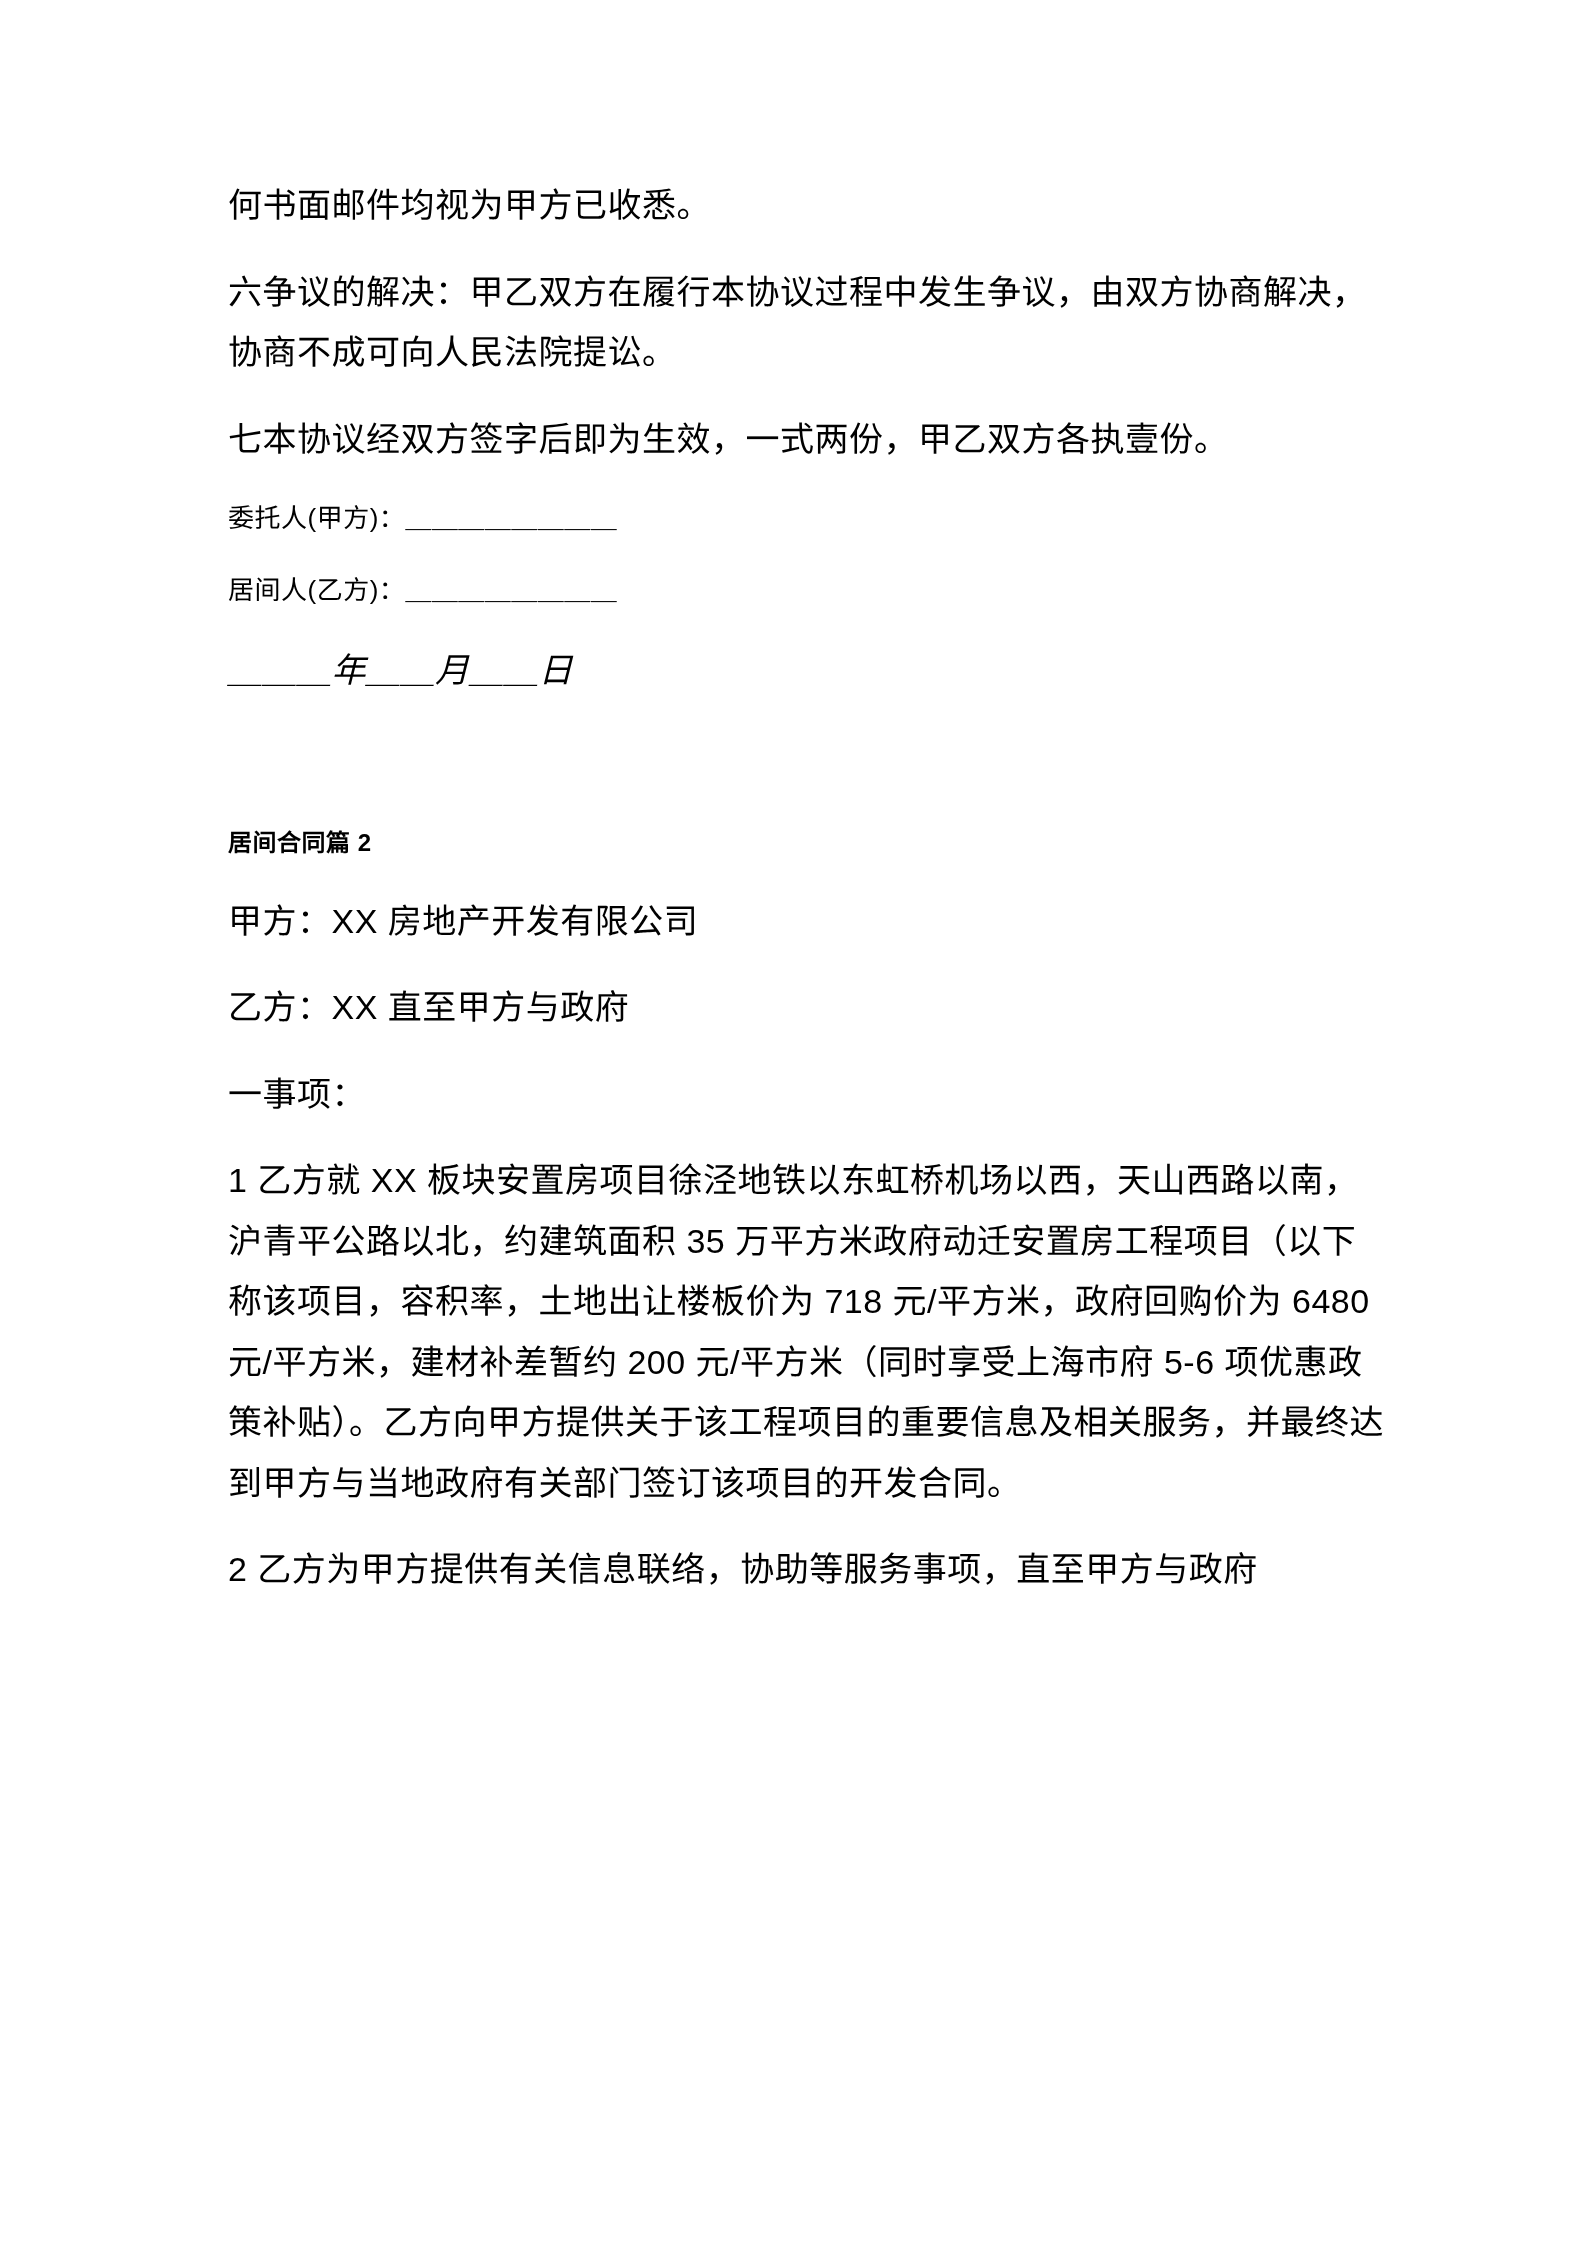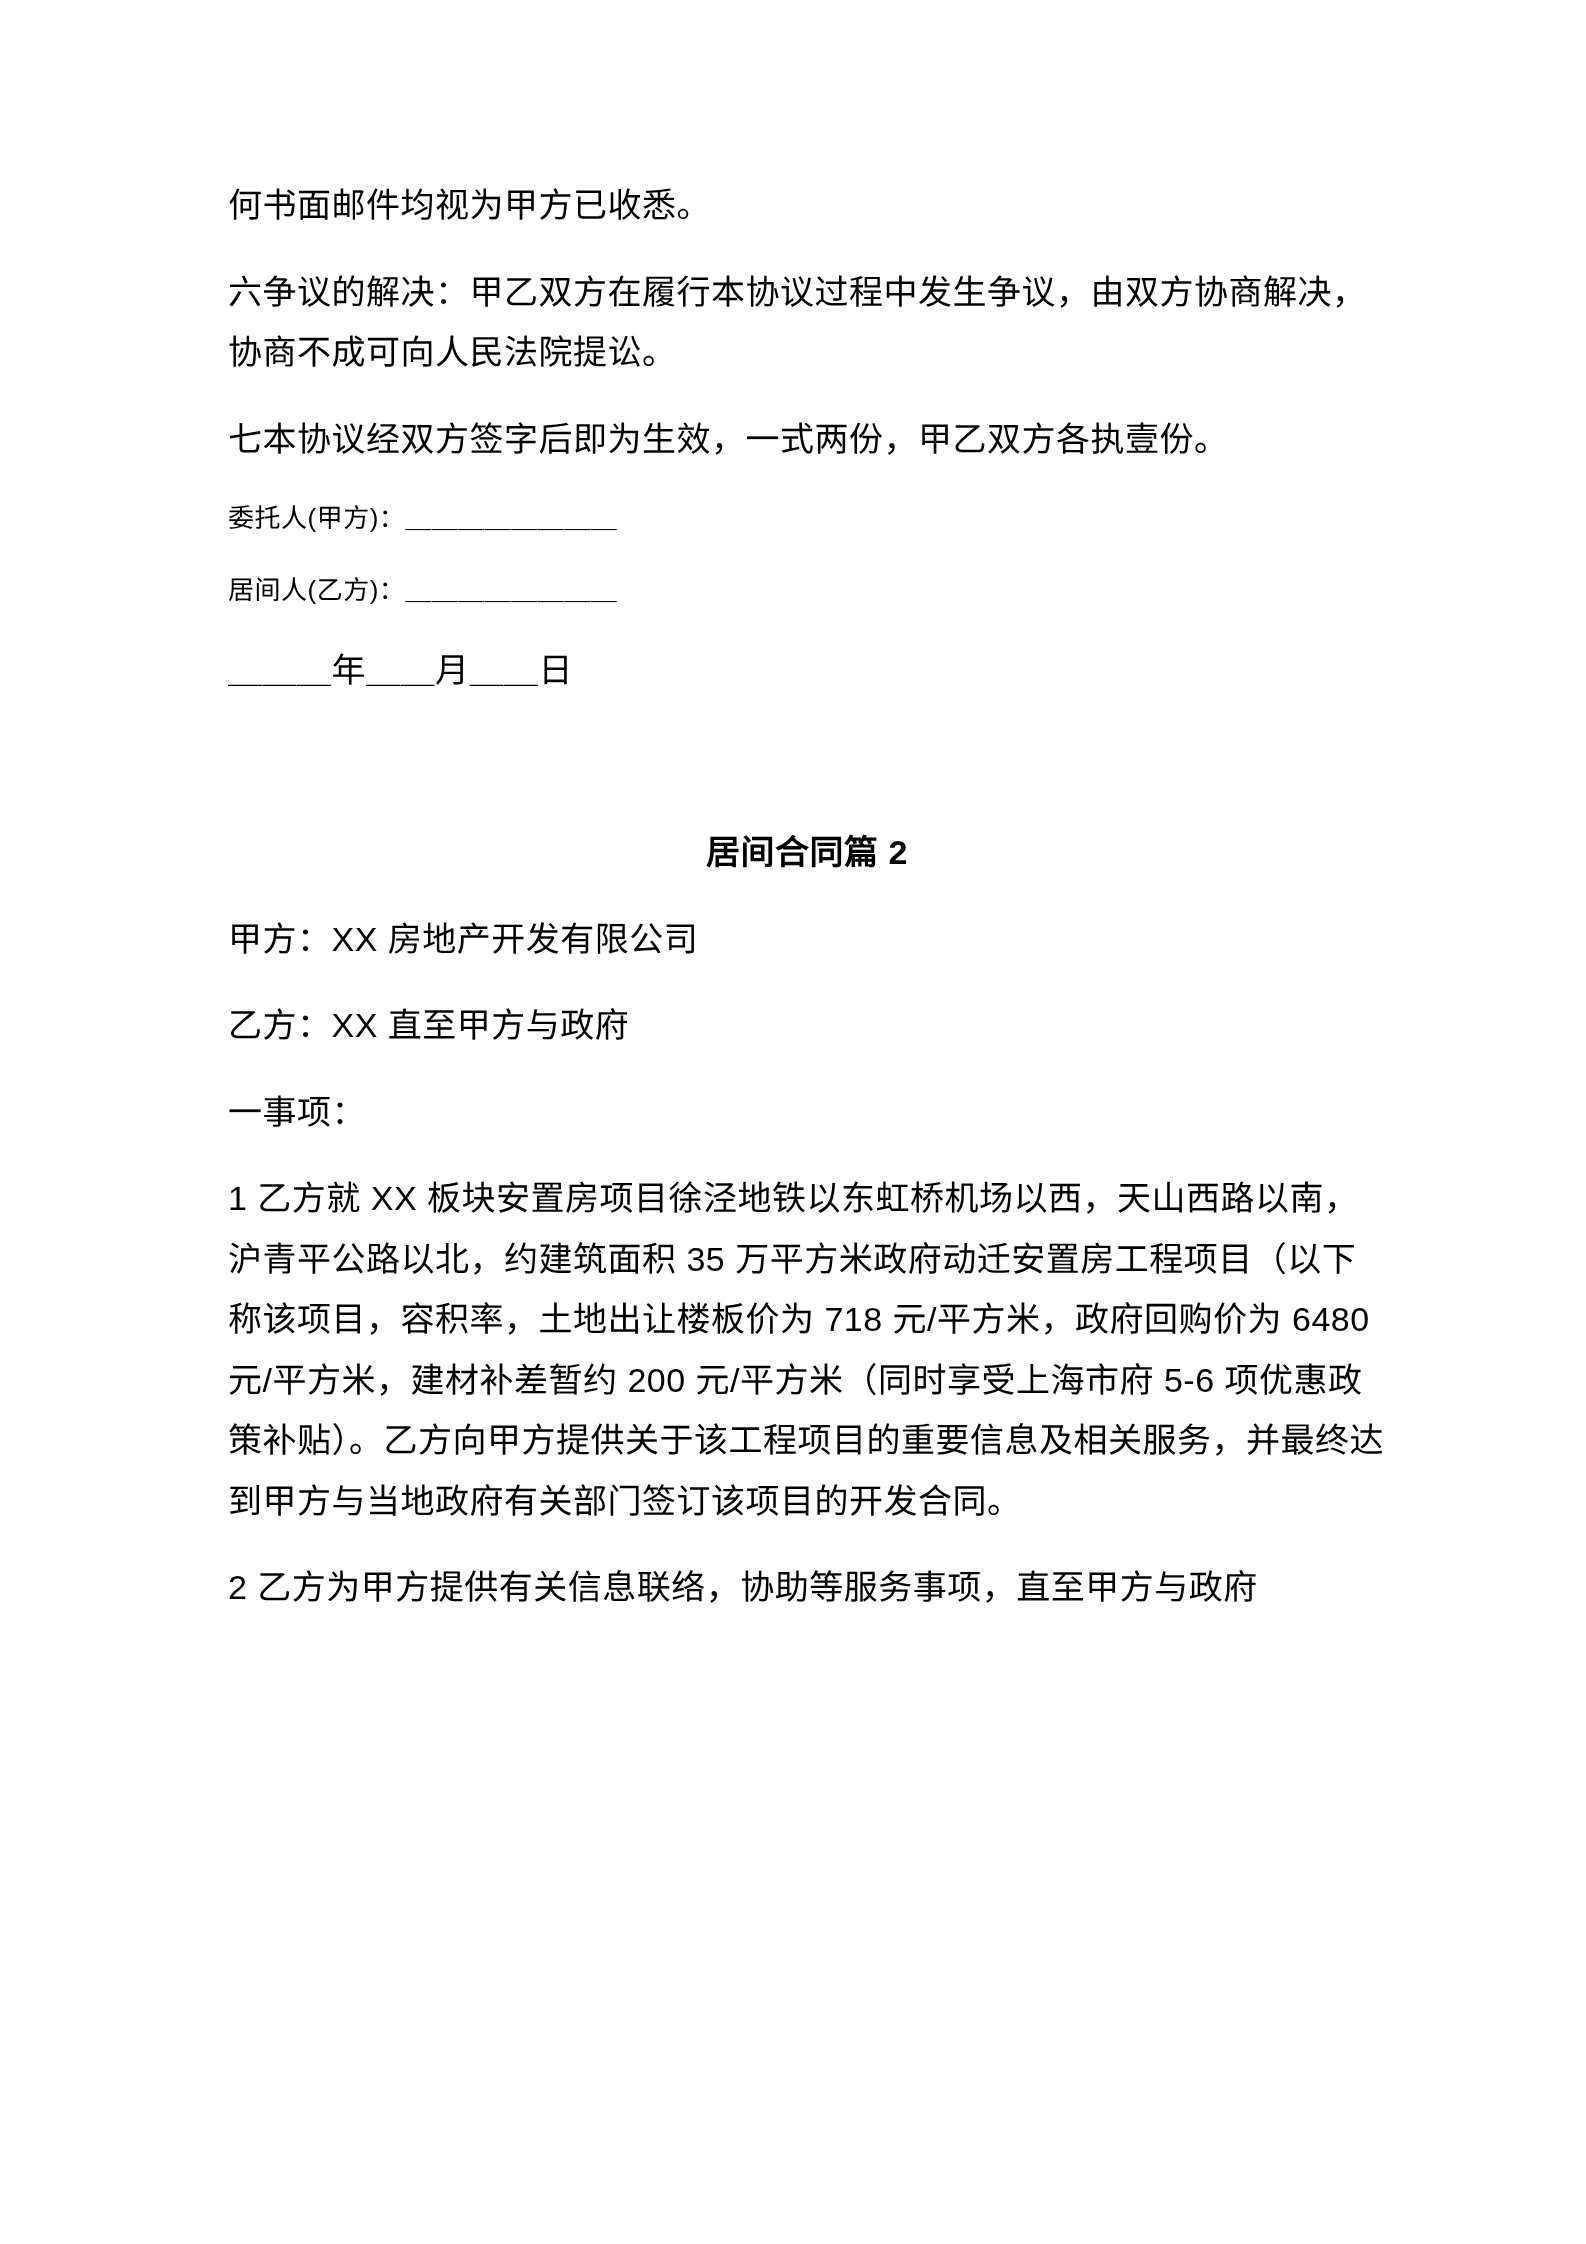--- a/index.html
+++ b/index.html
@@ -24,43 +24,43 @@
   .para {
     font-size: 34px;
     line-height: 1.78;
     letter-spacing: 0.5px;
     margin: 0 0 26px 0;
     text-align: left;
     word-break: break-word;
     font-weight: 500;
   }
   .heading {
-    font-size: 34px;
+    font-size: 24px;
     line-height: 1.78;
     letter-spacing: 0.5px;
     font-weight: 600;
     margin: 0 0 26px 0;
-    text-align: center;
   }
   .spacer-big {
     height: 96px;
   }
   .sig {
     font-size: 26px;
     line-height: 1.78;
     letter-spacing: 0.5px;
     margin: 0 0 26px 0;
     font-weight: 500;
   }
   .date-line {
     font-size: 34px;
     line-height: 1.78;
     letter-spacing: 0.5px;
     margin: 0 0 26px 0;
     font-weight: 500;
+    font-style: italic;
   }
   .body-block {
     margin-top: 0;
   }
 </style>
 </head>
 <body>
 
 <div class="page">
 

